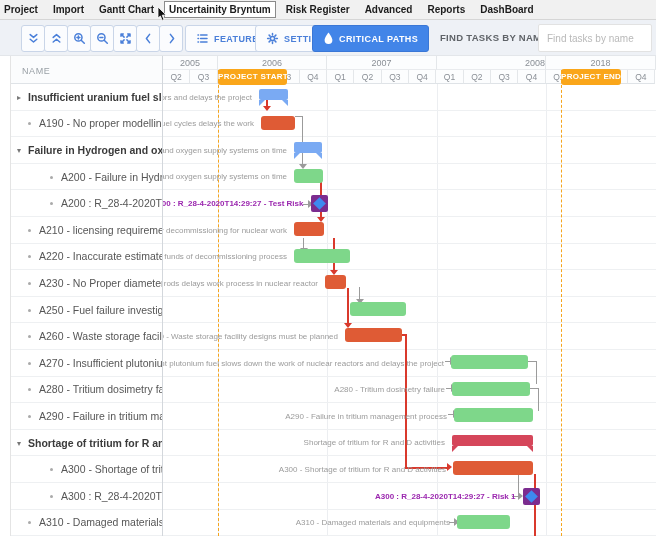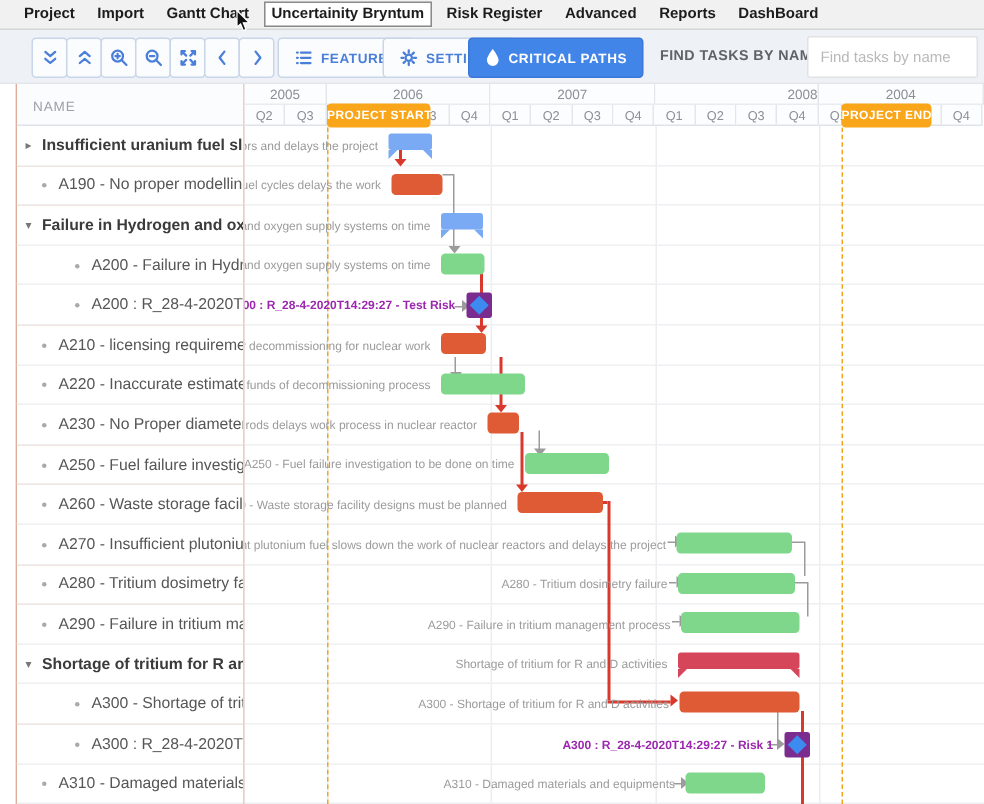--- a/index.html
+++ b/index.html
@@ -5,21 +5,21 @@
   * { margin:0; padding:0; box-sizing:border-box; }
   html,body { background:#fff; }
   .screen {
     position:relative; width:656px; height:536px; overflow:hidden;
     font-family:"Liberation Sans", sans-serif; background:#fff;
   }
   
   .menubar {
     position:absolute; left:0; top:0; width:656px; height:20px;
     background:#f1f1f1; border-bottom:1px solid #d6d6d6;
-    display:flex; align-items:center; gap:7px; padding-left:12px;
+    display:flex; align-items:center; gap:7px; 
   }
   .mitem {
     font-size:10px; font-weight:bold; color:#1c1c1c; padding:2px 4px;
     white-space:nowrap; cursor:default;
   }
   .mitem.active { background:#fff; outline:1px solid #8a8a8a; }
   .cursor-icon { position:absolute; left:157px; top:7px; z-index:50; }
   
   .toolbar {
     position:absolute; left:0; top:20px; width:656px; height:36px;
@@ -281,21 +281,21 @@
             <span class="ntext" style="left: 28px;">A310 - Damaged materials an</span>
           </div>
         </div>
     </div>
     <div class="chart-panel">
       <div id="time-header">
           <div class="ycell" style="left: 0px; width: 55px;">2005</div>
           <div class="ycell" style="left: 55px; width: 109px;">2006</div>
           <div class="ycell" style="left: 164px; width: 110px;">2007</div>
           <div class="ycell" style="left: 274px; width: 109px; text-align: right;">2008</div>
-          <div class="ycell" style="left: 383px; width: 110px;">2004</div>
+          <div class="ycell" style="left: 383px; width: 110px;">2018</div>
           <div class="qcell" style="left: 0px; width: 27.3px;">Q2</div>
           <div class="qcell" style="left: 27.3px; width: 27.3px;">Q3</div>
           <div class="qcell" style="left: 54.7px; width: 27.3px;">Q1</div>
           <div class="qcell" style="left: 82px; width: 27.3px;">Q2</div>
           <div class="qcell" style="left: 109.3px; width: 27.3px;">Q3</div>
           <div class="qcell" style="left: 136.7px; width: 27.3px;">Q4</div>
           <div class="qcell" style="left: 164px; width: 27.3px;">Q1</div>
           <div class="qcell" style="left: 191.3px; width: 27.3px;">Q2</div>
           <div class="qcell" style="left: 218.7px; width: 27.3px;">Q3</div>
           <div class="qcell" style="left: 246px; width: 27.3px;">Q4</div>
@@ -389,21 +389,20 @@
             <span class="dia" style="background: rgb(61, 138, 240);"></span>
           </div>
           <div class="clabel purple" style="color: rgb(155, 39, 175); right: 352.5px; top: 114.9px;">A200 : R_28-4-2020T14:29:27 - Test Risk</div>
           <div class="bar" style="left: 131px; width: 30px; top: 138px; background: rgb(223, 91, 53);"></div>
           <div class="clabel" style="right: 369px; top: 141.5px;">s for decommissioning for nuclear work</div>
           <div class="bar" style="left: 131px; width: 56px; top: 164.6px; background: rgb(126, 215, 138);"></div>
           <div class="clabel" style="right: 369px; top: 168.1px;">nate funds of decommissioning process</div>
           <div class="bar" style="left: 162px; width: 21px; top: 191.2px; background: rgb(223, 91, 53);"></div>
           <div class="clabel" style="right: 338px; top: 194.7px;">r fuel rods delays work process in nuclear reactor</div>
           <div class="bar" style="left: 187px; width: 56px; top: 217.8px; background: rgb(126, 215, 138);"></div>
-          <div class="clabel" style="right: 313px; top: 221.3px;">A250 - Fuel failure investigation to be done on time</div>
           <div class="bar" style="left: 182px; width: 57px; top: 244.4px; background: rgb(223, 91, 53);"></div>
           <div class="clabel" style="right: 318px; top: 247.9px;">A260 - Waste storage facility designs must be planned</div>
           <div class="bar" style="left: 288px; width: 77px; top: 271px; background: rgb(126, 215, 138);"></div>
           <div class="clabel" style="right: 212px; top: 274.5px;">- Insufficient plutonium fuel slows down the work of nuclear reactors and delays the project</div>
           <div class="bar" style="left: 289px; width: 78px; top: 297.6px; background: rgb(126, 215, 138);"></div>
           <div class="clabel" style="right: 211px; top: 301.1px;">A280 - Tritium dosimetry failure</div>
           <div class="bar" style="left: 291px; width: 79px; top: 324.2px; background: rgb(126, 215, 138);"></div>
           <div class="clabel" style="right: 209px; top: 327.7px;">A290 - Failure in tritium management process</div>
           <div class="bar summary" style="left: 289px; width: 81px; top: 350.8px; background: rgb(213, 70, 90);">
             <span class="wing l" style="border-top-color: rgb(213, 70, 90);"></span>

